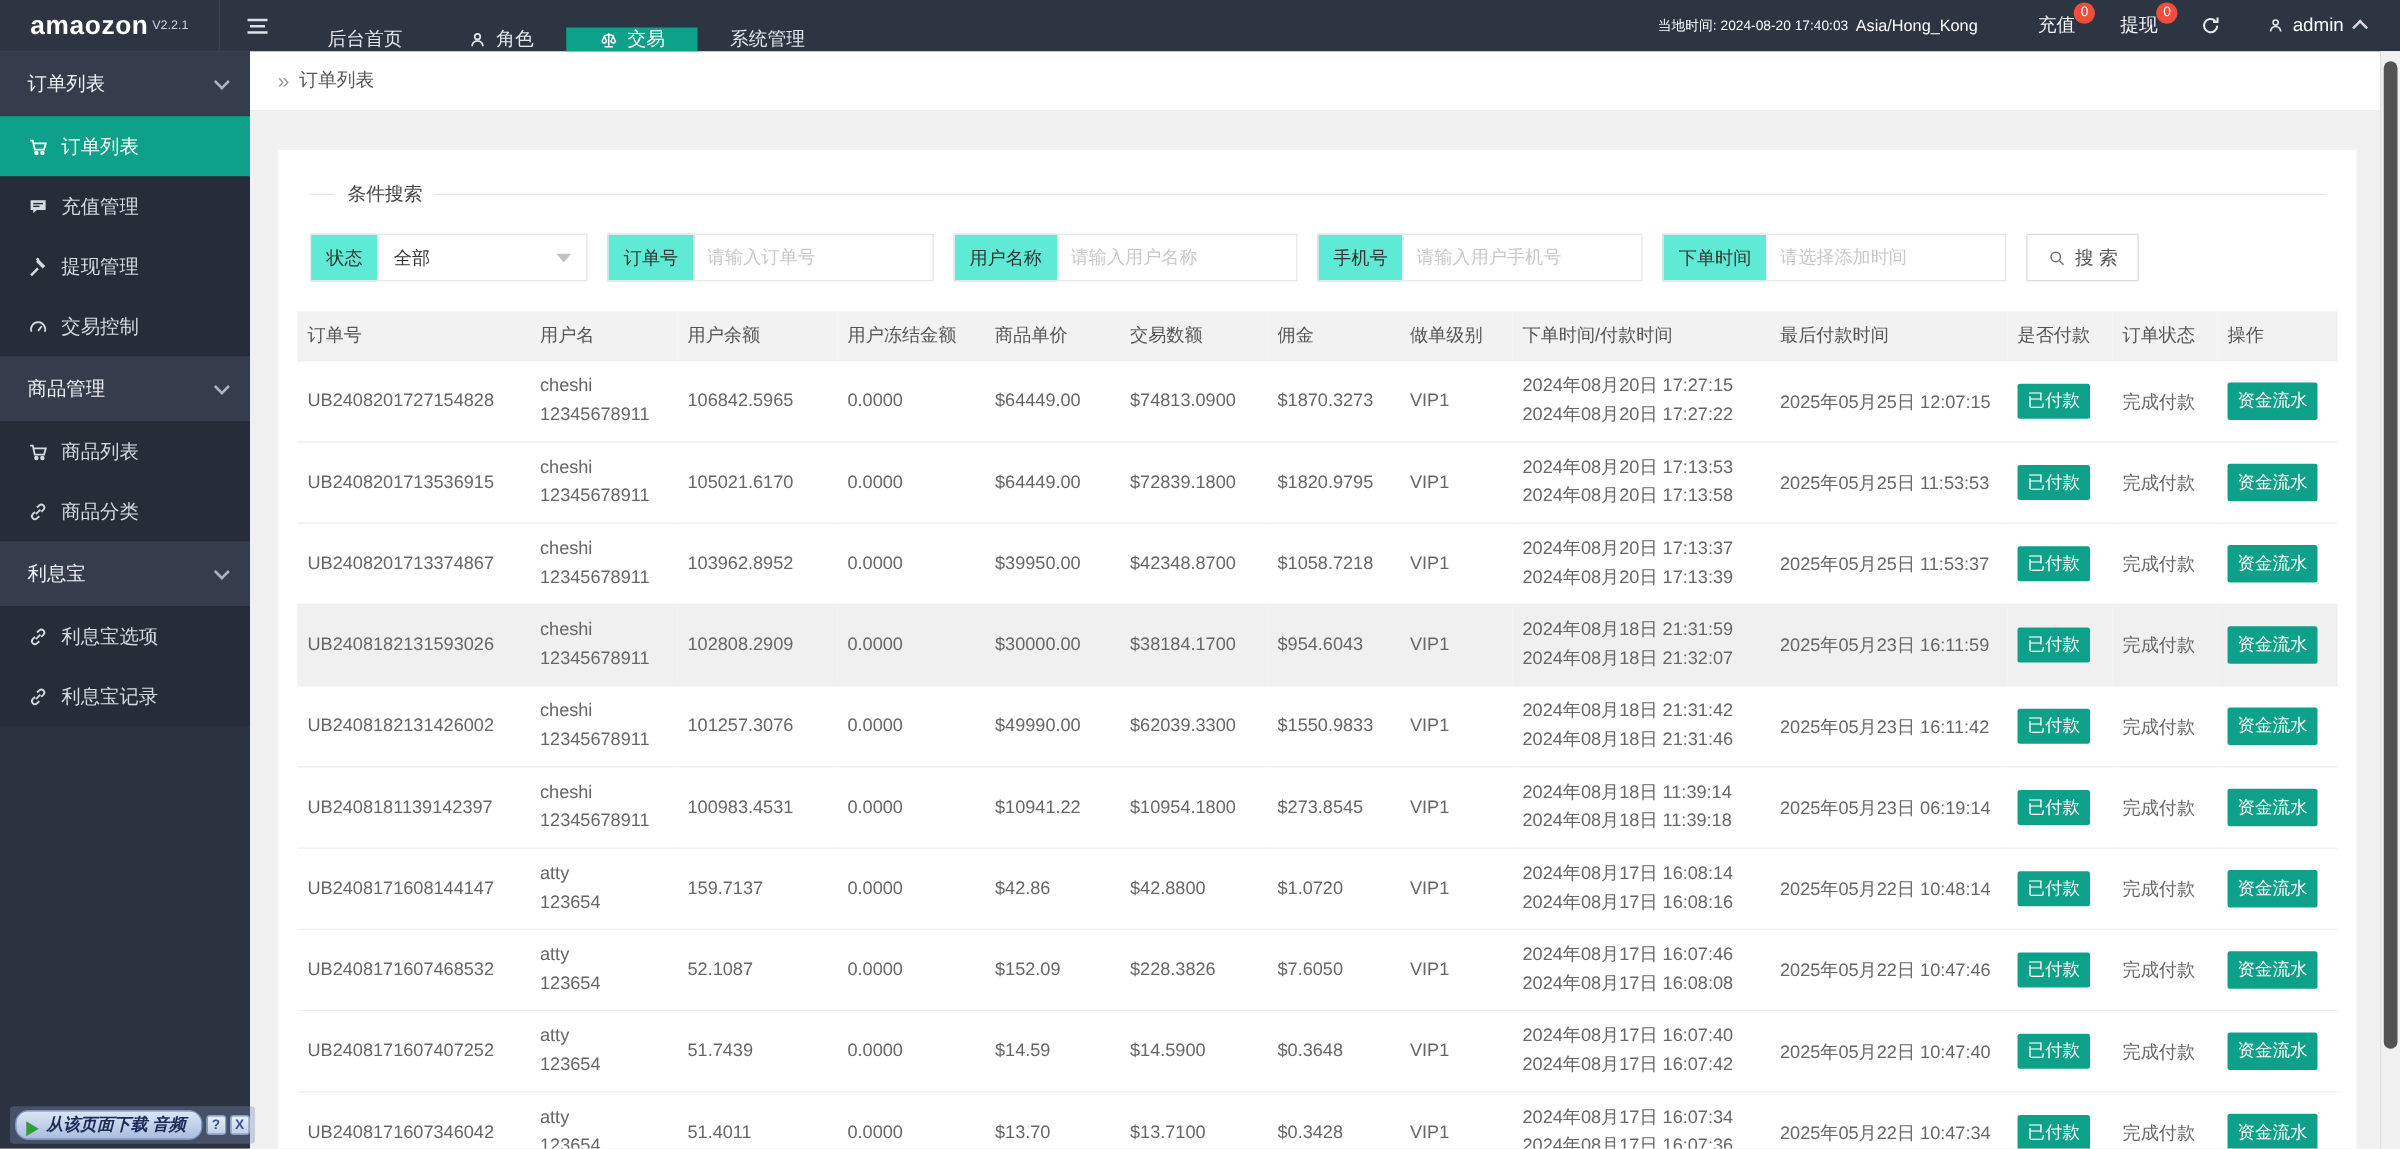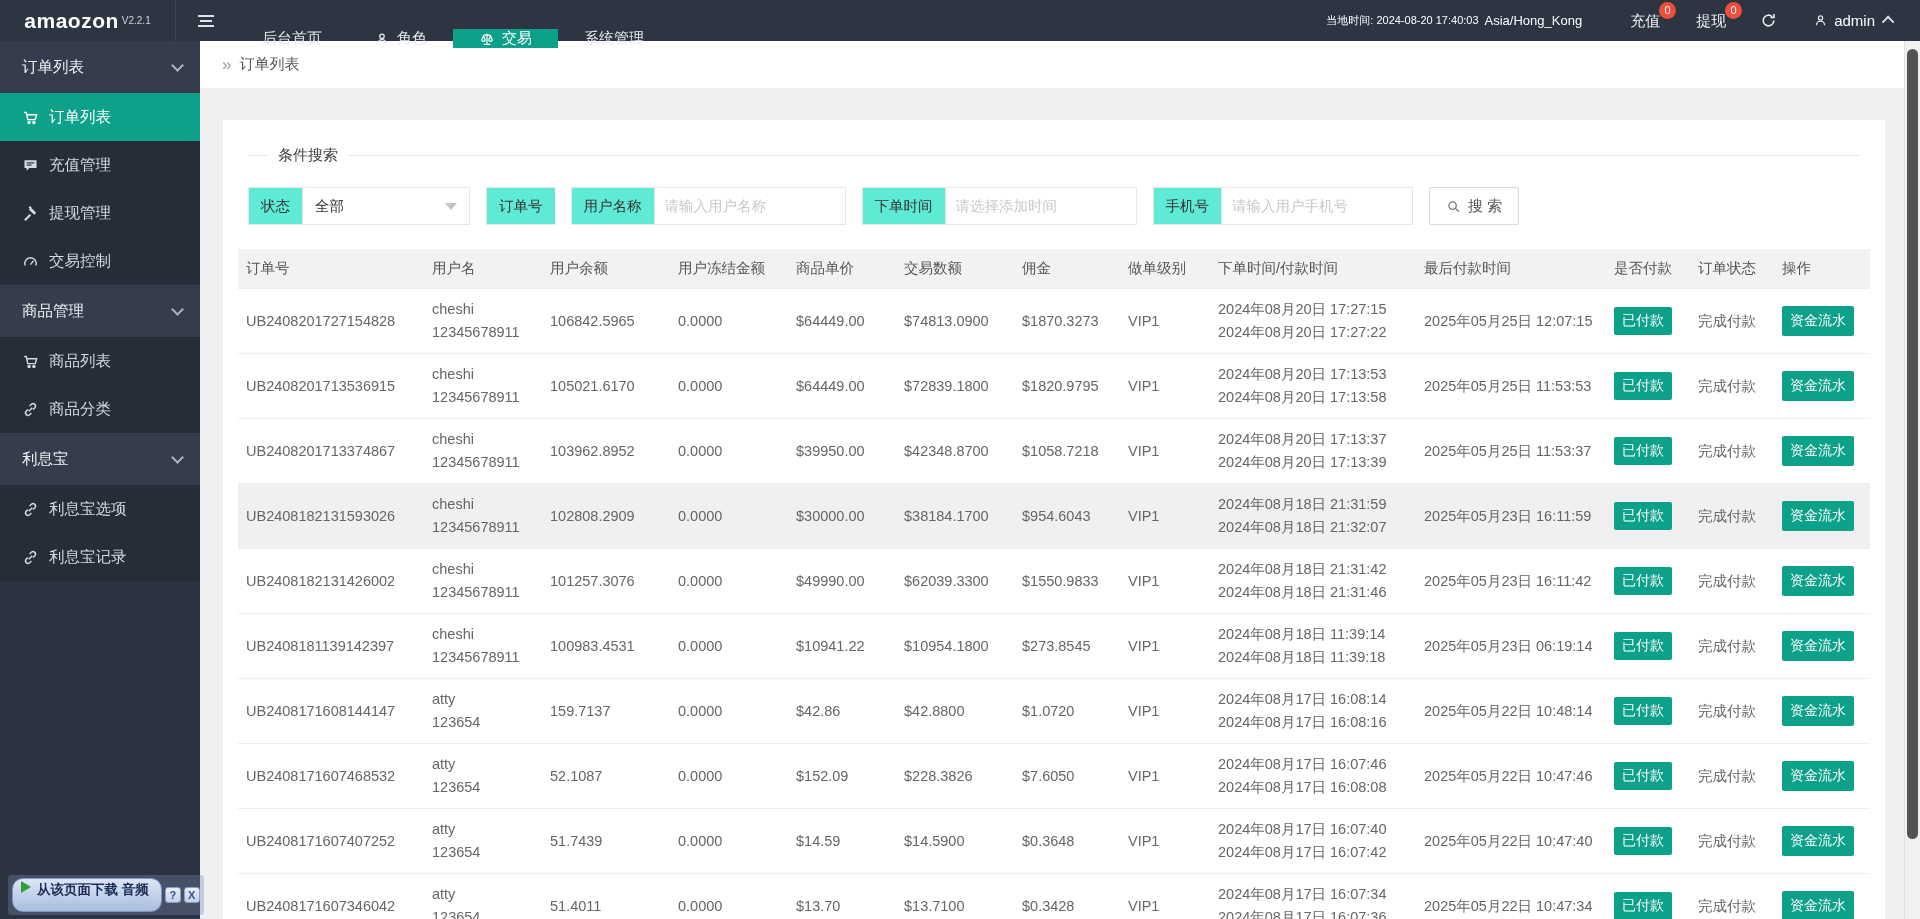--- a/index.html
+++ b/index.html
@@ -7,21 +7,21 @@
     font-family:"Liberation Sans","DejaVu Sans",sans-serif; background:#f2f2f2; }
 
   
   .navbar { position:relative; height:41px; background:#2d3442; display:flex; align-items:stretch; color:#e8eaee; z-index:30; }
   .logo-box { width:176px; display:flex; align-items:center; justify-content:center; border-right:1px solid #3a4250; }
   .logo-text { font-size:21px; font-weight:bold; color:#ffffff; letter-spacing:.5px; }
   .logo-ver { font-size:10px; color:#cfd3da; vertical-align:top; margin-left:3px; }
   .nav-burger { width:60px; display:flex; flex-direction:column; gap:3px; align-items:center; justify-content:center; cursor:pointer; }
   .nav-burger span { display:block; width:16px; height:2px; background:#dfe2e8; }
   .nav-burger span:nth-child(2){ width:12px; }
-  .nav-menu { display:flex; align-items:center;margin-top:36px; }
+  .nav-menu { display:flex; align-items:flex-end;margin-top:36px; }
   .nav-item { display:flex; align-items:center; gap:7px; padding:0 26px; font-size:15px; color:#e4e7ec; cursor:pointer; }
   .nav-item.active { background:#0ea189; color:#fff; }
   .nav-item svg { width:16px; height:16px; }
   .nav-right { margin-left:auto; display:flex; align-items:center; padding-right:18px; }
   .nav-time { font-size:11px; color:#fff; margin-right:6px; }
   .nav-tz { font-size:13px; color:#fff; margin-right:30px; }
   .nav-badge-item { position:relative; padding:0 18px; font-size:15px; color:#f2f3f6; cursor:pointer; line-height:41px; }
   .red-badge { position:absolute; top:2px; right:2px; min-width:17px; height:17px; line-height:17px; border-radius:9px;
     background:#ee4e3b; color:#fff; font-size:11px; text-align:center; padding:0 4px; }
   .nav-refresh { padding:0 16px; cursor:pointer; display:flex; align-items:center; }
@@ -75,22 +75,22 @@
   .badge-teal { display:inline-block; background:#0ea189; color:#fff; font-size:14px; padding:5px 8px; border-radius:2px; white-space:nowrap; }
   .btn-teal { display:inline-block; background:#0ea189; color:#fff; font-size:14px; padding:6px 8px; border-radius:2px; cursor:pointer; white-space:nowrap; }
 
   
   .scrollbar { position:absolute; top:41px; right:0; width:16px; bottom:0; background:#f1f1f1; border-left:1px solid #e0e0e0; z-index:40; }
   .scroll-thumb { position:absolute; left:2px; width:11px; top:8px; height:790px; background:#535353; border-radius:7px; }
 
   
   .dl-overlay { position:absolute; left:8px; bottom:4px; display:flex; align-items:center; gap:3px; z-index:50;
     background:rgba(120,140,180,0.35); padding:3px 4px; border-radius:3px; }
-  .dl-pill { display:flex; align-items:flex-start; gap:6px; background:linear-gradient(#dbe5f6,#aabdde);
-    border:1px solid #7e97c2; border-radius:11px; padding:2px 12px 12px 8px; cursor:pointer; }
+  .dl-pill { display:flex; align-items:flex-end; gap:6px; background:linear-gradient(#dbe5f6,#aabdde);
+    border:1px solid #7e97c2; border-radius:11px; padding:2px 12px 2px 8px; cursor:pointer;font-style:italic; }
   .dl-pill .play { width:0; height:0; border-top:6px solid transparent; border-bottom:6px solid transparent; border-left:10px solid #2e9e3a; }
   .dl-pill .dl-text { font-size:13.5px; font-weight:bold; color:#1c2c55; white-space:nowrap; }
   .dl-sq { width:16px; height:16px; background:linear-gradient(#e8eefa,#c2cfe6); border:1px solid #8aa0c8; border-radius:3px;
     font-size:11px; color:#39518c; display:flex; align-items:center; justify-content:center; cursor:pointer; font-weight:bold; }
 </style>
 </head>
 <body>
 
 <div class="navbar">
   <div class="logo-box">
@@ -272,32 +272,33 @@
       <div class="filter-row">
         <div class="inp-group">
           <span class="inp-label">状态</span>
           <div class="select-box">
             <span>全部</span>
             <span class="caret-down"></span>
           </div>
         </div>
         <div class="inp-group">
           <span class="inp-label">订单号</span>
+          <input class="inp-text" placeholder="请输入订单号" style="">
         </div>
         <div class="inp-group">
           <span class="inp-label">用户名称</span>
           <input class="inp-text" placeholder="请输入用户名称" style="">
         </div>
         <div class="inp-group">
+          <span class="inp-label">手机号</span>
+          <input class="inp-text" placeholder="请输入用户手机号" style="">
+        </div>
+        <div class="inp-group">
           <span class="inp-label">下单时间</span>
           <input class="inp-text" placeholder="请选择添加时间" style="">
-        </div>
-        <div class="inp-group">
-          <span class="inp-label">手机号</span>
-          <input class="inp-text" placeholder="请输入用户手机号" style="">
         </div>
         <button class="search-btn">
           <svg viewBox="0 0 24 24" fill="none" stroke="#777" stroke-width="2">
               <circle cx="10.5" cy="10.5" r="6"></circle>
               <path d="M15 15l5.5 5.5"></path>
             </svg>
           <span>搜 索</span>
         </button>
       </div>
 

